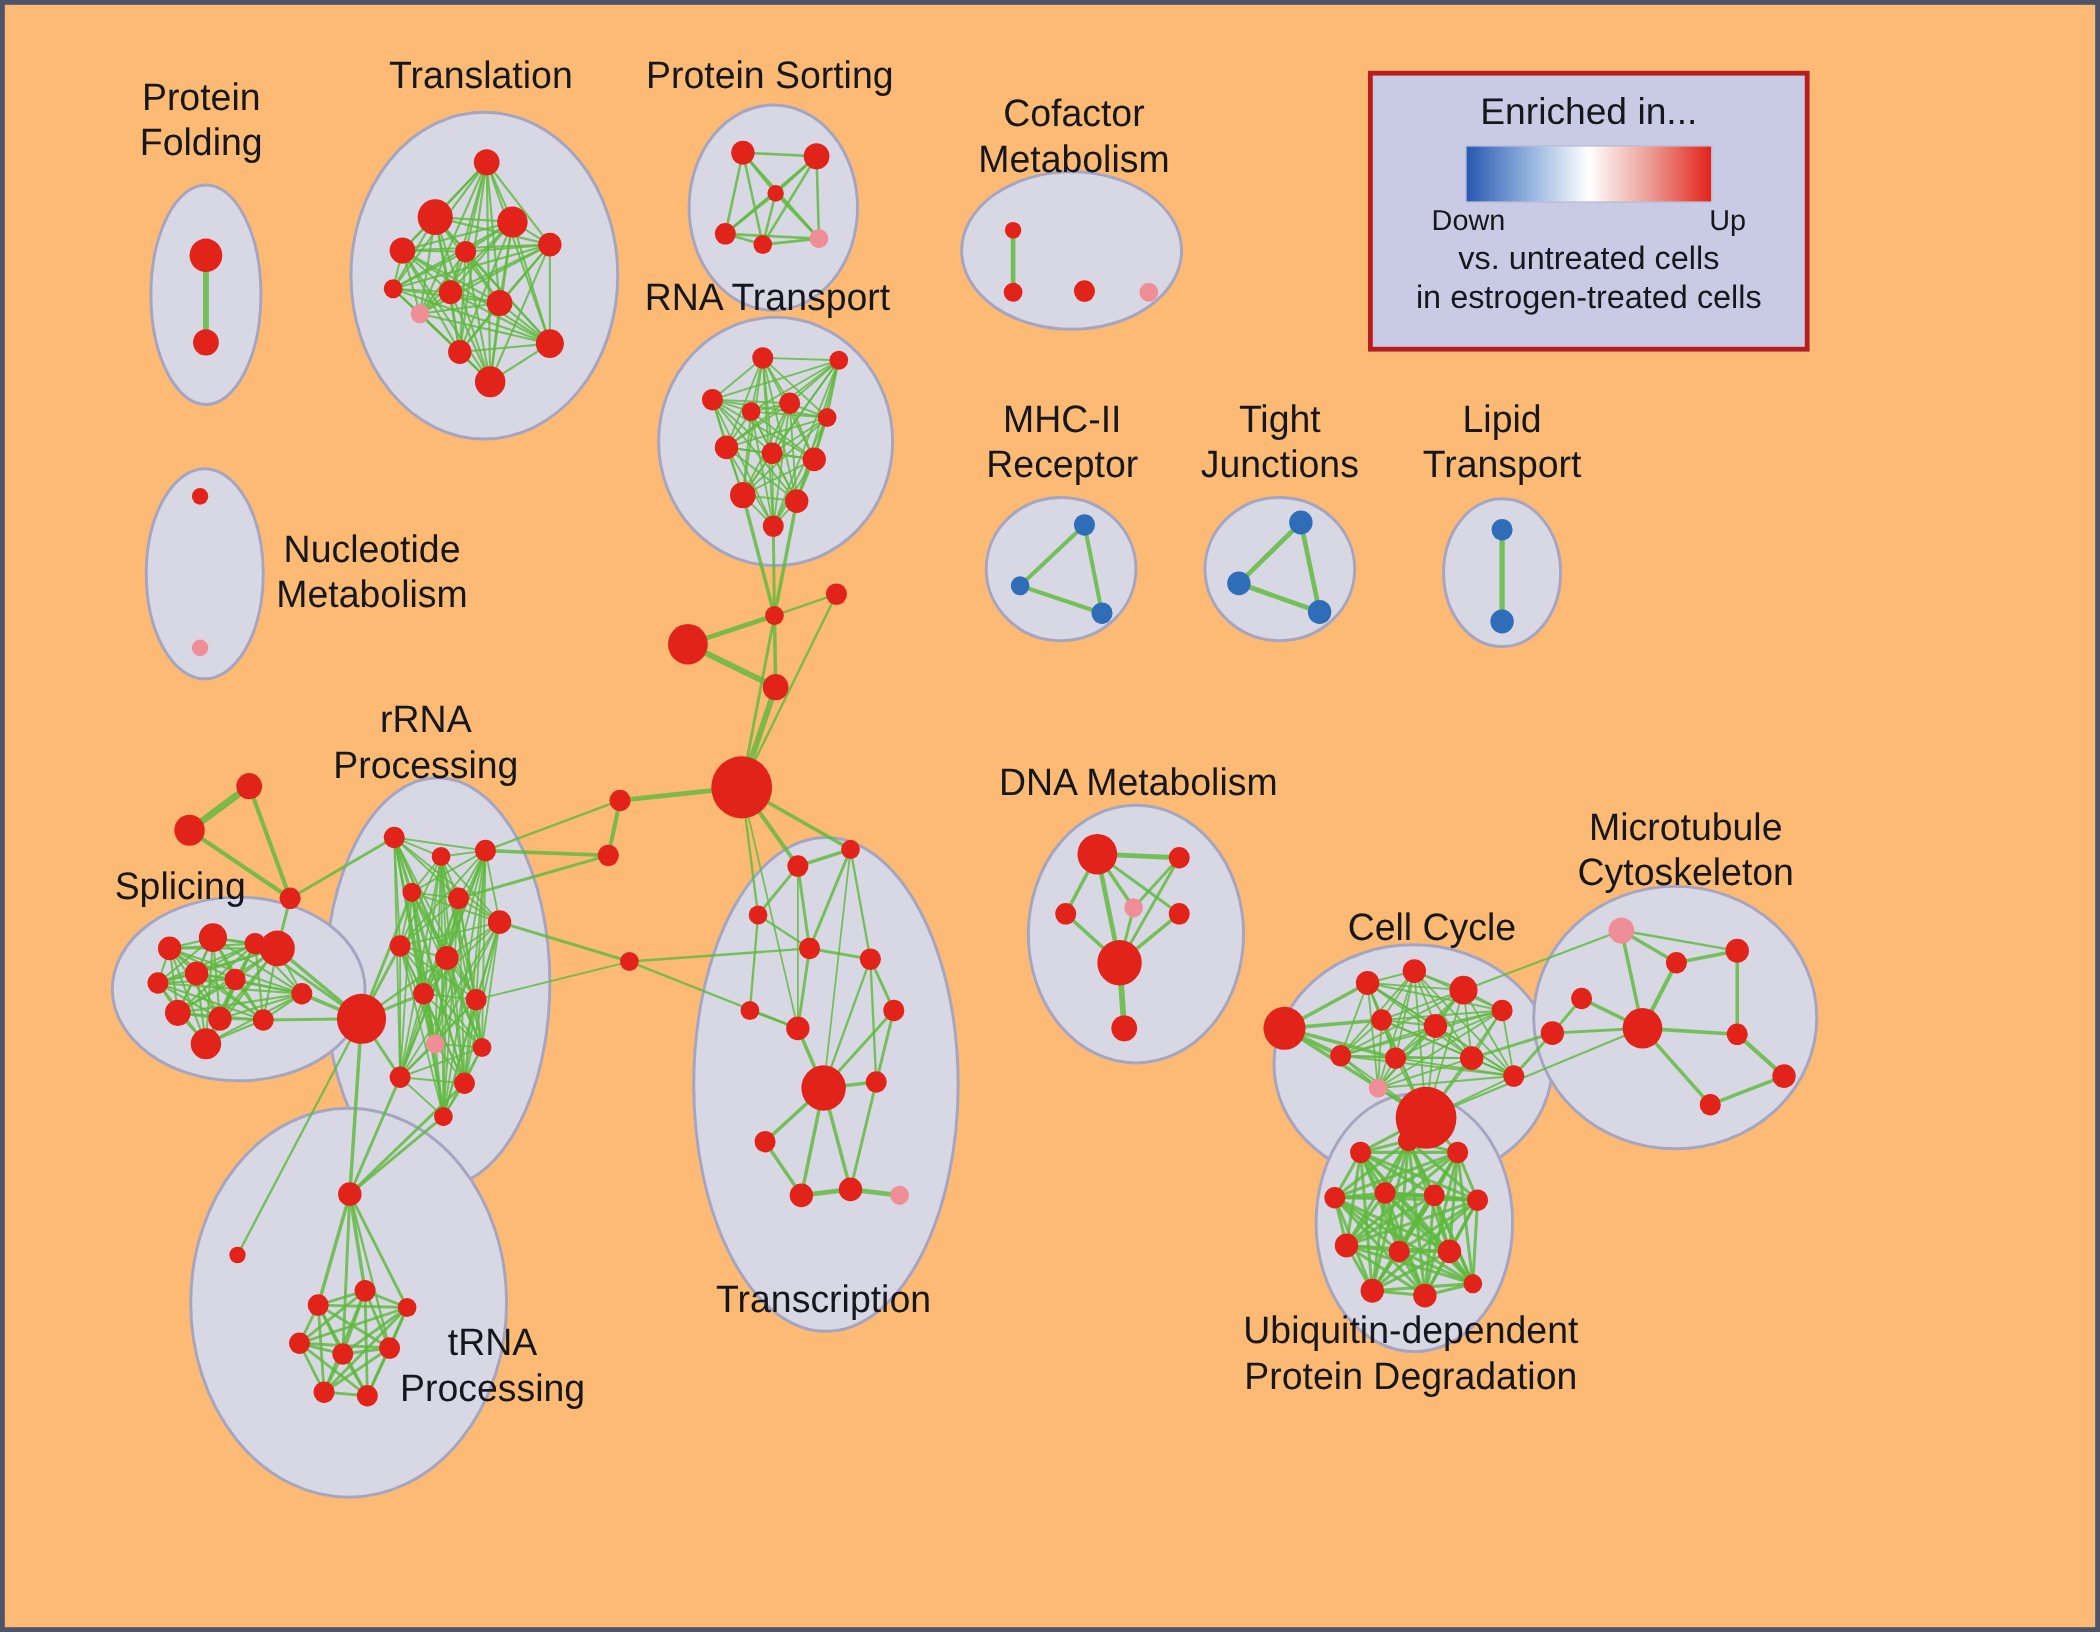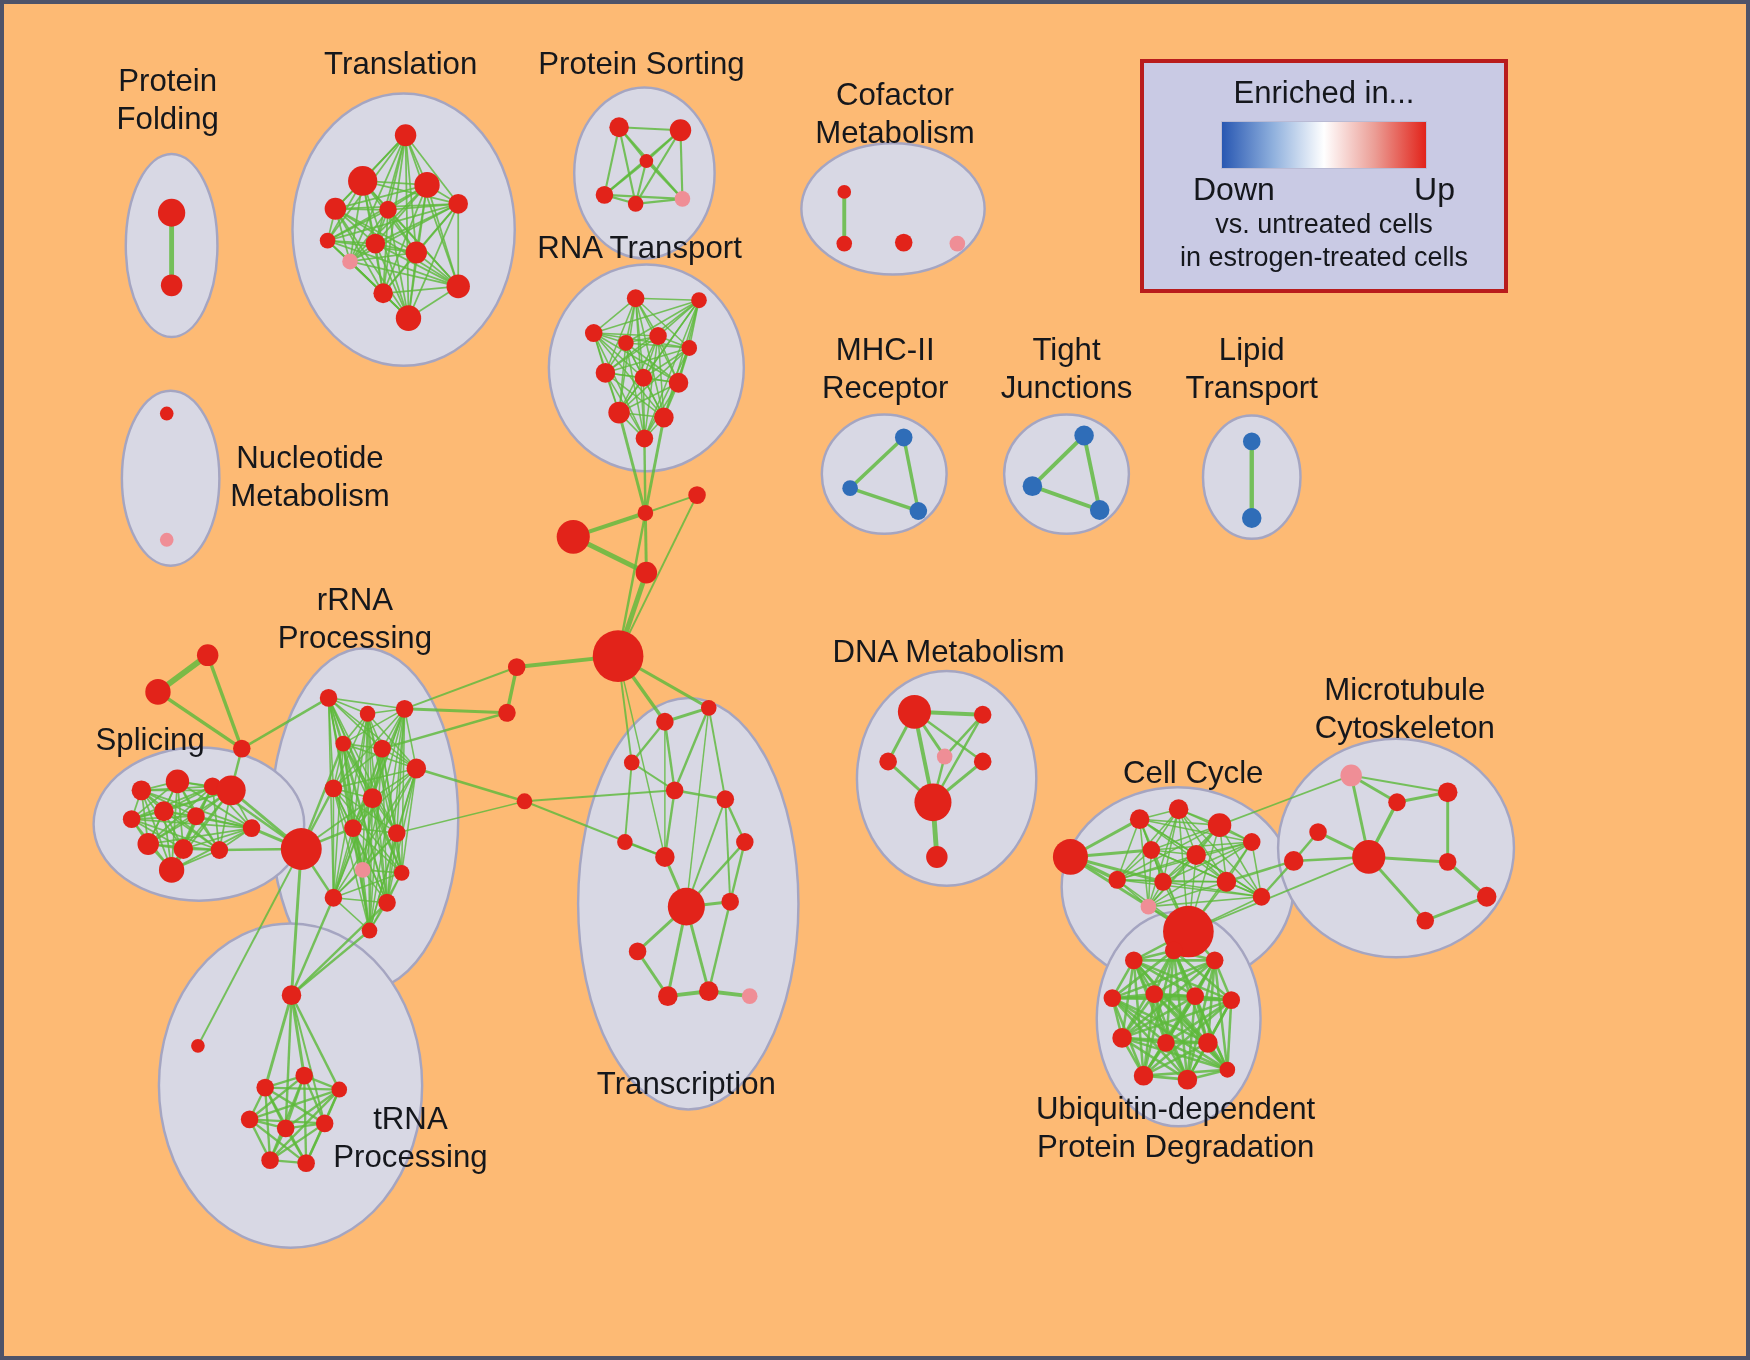--- a/index.html
+++ b/index.html
@@ -2,21 +2,21 @@
 <html><head>
 <meta charset="utf-8">
 <style>
   html,body{margin:0;padding:0;background:#ffffff;font-family:"Liberation Sans",sans-serif;}
   .figure{position:relative;width:1750px;height:1360px;border:4px solid #4e5369;box-sizing:border-box;background:#fdba74;overflow:hidden;padding-left:36px;}
   .figure svg{display:block;width:100%;height:100%;}
   .cluster-label{font-family:"Liberation Sans",sans-serif;font-size:32px;fill:#15171c;}
   .legend{position:absolute;left:1136px;top:30px;width:368px;height:234px;border:4px solid #b91c1c;background:#c9cae4;box-sizing:border-box;text-align:center;color:#15171c;margin-top:25px;}
   .legend-title{font-size:31px;margin-top:12px;}
   .legend-gradient{width:204px;height:46px;margin:10px auto 2px auto;border:1px solid #b9bad4;}
-  .legend-updown{display:flex;justify-content:space-between;width:262px;margin:0 auto;font-size:32px;}
+  .legend-updown{display:flex;justify-content:space-between;width:262px;margin:0 auto;font-size:24px;}
   .legend-note{font-size:27px;line-height:33px;}
 </style>
 </head>
 <body>
 
 <div class="figure">
   <svg id="net" viewBox="0 0 1750 1360" preserveAspectRatio="none">
       <ellipse cx="135" cy="243" rx="47" ry="92" fill="#d8d8e4" stroke="#a5a5c1" stroke-width="2.5"></ellipse>
       <ellipse cx="373" cy="227" rx="114" ry="137" fill="#d8d8e4" stroke="#a5a5c1" stroke-width="2.5"></ellipse>
       <ellipse cx="620" cy="170" rx="72" ry="86" fill="#d8d8e4" stroke="#a5a5c1" stroke-width="2.5"></ellipse>

